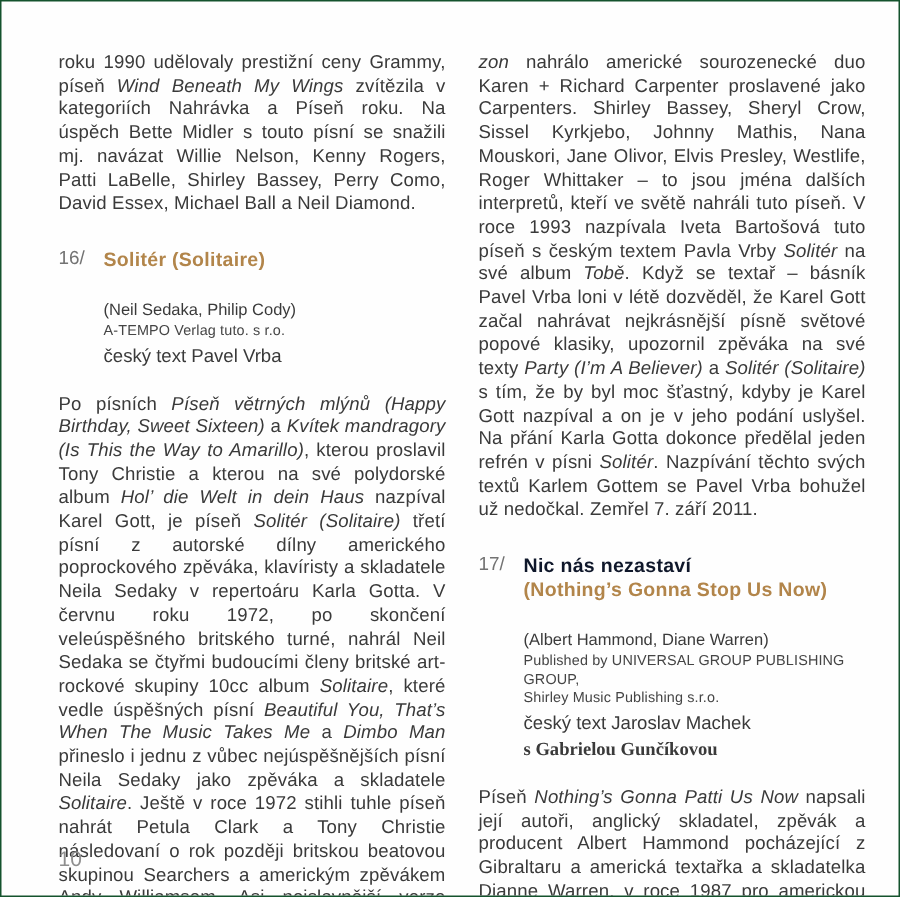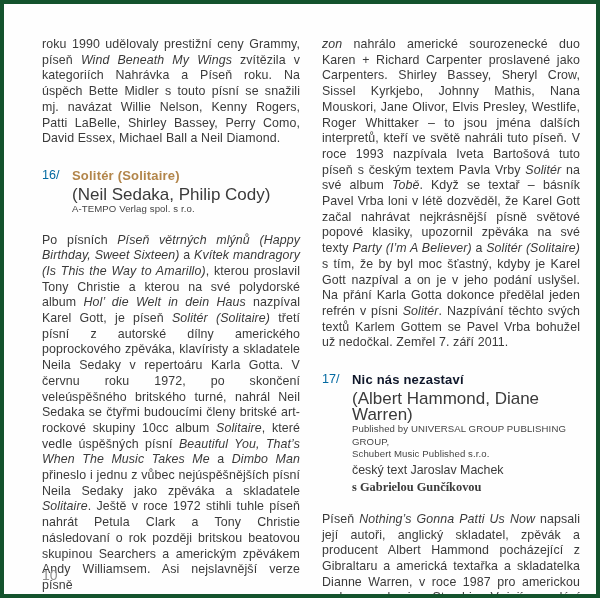--- a/index.html
+++ b/index.html
@@ -6,21 +6,21 @@
     margin: 0;
     padding: 0;
     background: #ffffff;
   }
   .page {
     position: relative;
     width: 600px;
     height: 598px;
     background: #fefefe;
     box-sizing: border-box;
-    border: 4px solid #14532d;
+    border: 1px solid #14532d;
     font-family: "Liberation Sans", "DejaVu Sans", sans-serif;
     color: #3a3a3a;
     overflow: hidden;
   }
   .col {
     position: absolute;
     top: 33px;
     width: 258px;
     font-size: 12.4px;
     line-height: 15.7px;
@@ -39,33 +39,33 @@
   .entry {
     display: flex;
     align-items: flex-start;
     margin-top: 21px;
     margin-bottom: 17px;
     text-align: left;
   }
   .entry-num {
     flex: 0 0 30px;
     font-size: 12.6px;
-    color: #0369a1;
+    color: #737373;
   }
   .entry-body { flex: 1; }
   .entry-title {
     font-weight: bold;
     font-size: 13px;
     line-height: 16px;
     letter-spacing: 0.2px;
   }
   .entry-credits {
-    font-size: 17px;
+    font-size: 11px;
     line-height: 16px;
-    margin-top: 3px;
+    margin-top: 18px;
   }
   .entry-published {
     font-size: 9.6px;
     line-height: 12.6px;
     color: #454545;
     letter-spacing: 0.1px;
   }
   .entry-textcredit {
     font-size: 12.4px;
     line-height: 16px;
@@ -86,37 +86,39 @@
 <div class="page">
 
   <div class="col col-left">
     <p class="body"><span>roku 1990 udělovaly prestižní ceny Grammy, píseň </span><span class="it">Wind Beneath My Wings</span><span> zvítězila v kategoriích Nahrávka a Píseň roku. Na úspěch Bette Midler s touto písní se snažili mj. navázat Willie Nelson, Kenny Rogers, Patti LaBelle, Shirley Bassey, Perry Como, David Essex, Michael Ball a Neil Diamond.</span></p>
 
     <div class="entry">
       <span class="entry-num">16/</span>
       <div class="entry-body">
         <div class="entry-title accent" style="color: rgb(178, 133, 74);">Solitér (Solitaire)</div>
         <div class="entry-credits">(Neil Sedaka, Philip Cody)</div>
-        <div class="entry-published">A-TEMPO Verlag spol. s r.o.</div>
+        <div class="entry-published">A-TEMPO Verlag tuto. s r.o.</div>
+        <div class="entry-textcredit">český text Pavel Vrba</div>
       </div>
     </div>
 
     <p class="body"><span>Po písních </span><span class="it">Píseň větrných mlýnů (Happy Birthday, Sweet Sixteen)</span><span> a </span><span class="it">Kvítek mandragory (Is This the Way to Amarillo)</span><span>, kterou proslavil Tony Christie a kterou na své polydorské album </span><span class="it">Hol’ die Welt in dein Haus</span><span> nazpíval Karel Gott, je píseň </span><span class="it">Solitér (Solitaire)</span><span> třetí písní z autorské dílny amerického poprockového zpěváka, klavíristy a skladatele Neila Sedaky v repertoáru Karla Gotta. V červnu roku 1972, po skončení veleúspěšného britského turné, nahrál Neil Sedaka se čtyřmi budoucími členy britské art-rockové skupiny 10cc album </span><span class="it">Solitaire</span><span>, které vedle úspěšných písní </span><span class="it">Beautiful You, That’s When The Music Takes Me</span><span> a </span><span class="it">Dimbo Man</span><span> přineslo i jednu z vůbec nejúspěšnějších písní Neila Sedaky jako zpěváka a skladatele </span><span class="it">Solitaire</span><span>. Ještě v roce 1972 stihli tuhle píseň nahrát Petula Clark a Tony Christie následovaní o rok později britskou beatovou skupinou Searchers a americkým zpěvákem Andy Williamsem. Asi nejslavnější verze písně </span></p>
   </div>
 
   <div class="col col-right">
     <p class="body"><span class="it">zon</span><span> nahrálo americké sourozenecké duo Karen + Richard Carpenter proslavené jako Carpenters. Shirley Bassey, Sheryl Crow, Sissel Kyrkjebo, Johnny Mathis, Nana Mouskori, Jane Olivor, Elvis Presley, Westlife, Roger Whittaker – to jsou jména dalších interpretů, kteří ve světě nahráli tuto píseň. V roce 1993 nazpívala Iveta Bartošová tuto píseň s českým textem Pavla Vrby </span><span class="it">Solitér</span><span> na své album </span><span class="it">Tobě</span><span>. Když se textař – básník Pavel Vrba loni v létě dozvěděl, že Karel Gott začal nahrávat nejkrásnější písně světové popové klasiky, upozornil zpěváka na své texty </span><span class="it">Party (I’m A Believer)</span><span> a </span><span class="it">Solitér (Solitaire)</span><span> s tím, že by byl moc šťastný, kdyby je Karel Gott nazpíval a on je v jeho podání uslyšel. Na přání Karla Gotta dokonce předělal jeden refrén v písni </span><span class="it">Solitér</span><span>. Nazpívání těchto svých textů Karlem Gottem se Pavel Vrba bohužel už nedočkal. Zemřel 7. září 2011.</span></p>
 
     <div class="entry">
       <span class="entry-num">17/</span>
       <div class="entry-body">
         <div class="entry-title accent" style="color: #0f172a;">Nic nás nezastaví</div>
+        <div class="entry-title accent" style="color: rgb(178, 133, 74);">(Nothing’s Gonna Stop Us Now)</div>
         <div class="entry-credits">(Albert Hammond, Diane Warren)</div>
         <div class="entry-published">Published by UNIVERSAL GROUP PUBLISHING GROUP,</div>
-        <div class="entry-published">Schubert Music Published s.r.o.</div>
+        <div class="entry-published">Shirley Music Publishing s.r.o.</div>
         <div class="entry-textcredit">český text Jaroslav Machek</div>
         <div class="entry-textcredit bd">s Gabrielou Gunčíkovou</div>
       </div>
     </div>
 
     <p class="body"><span>Píseň </span><span class="it">Nothing’s Gonna Patti Us Now</span><span> napsali její autoři, anglický skladatel, zpěvák a producent Albert Hammond pocházející z Gibraltaru a americká textařka a skladatelka Dianne Warren, v roce 1987 pro americkou rockovou skupinu Starship. V jejím podání tahle píseň zazněla jako titulní píseň ve filmové romantic-</span></p>
   </div>
 
   <div class="page-number">10</div>
 </div>

